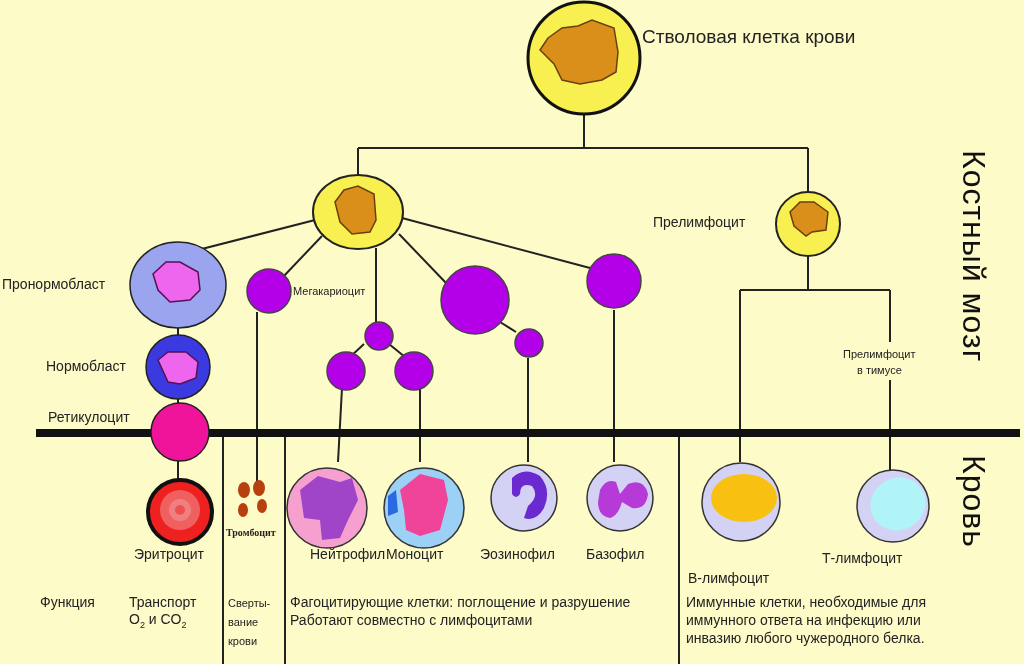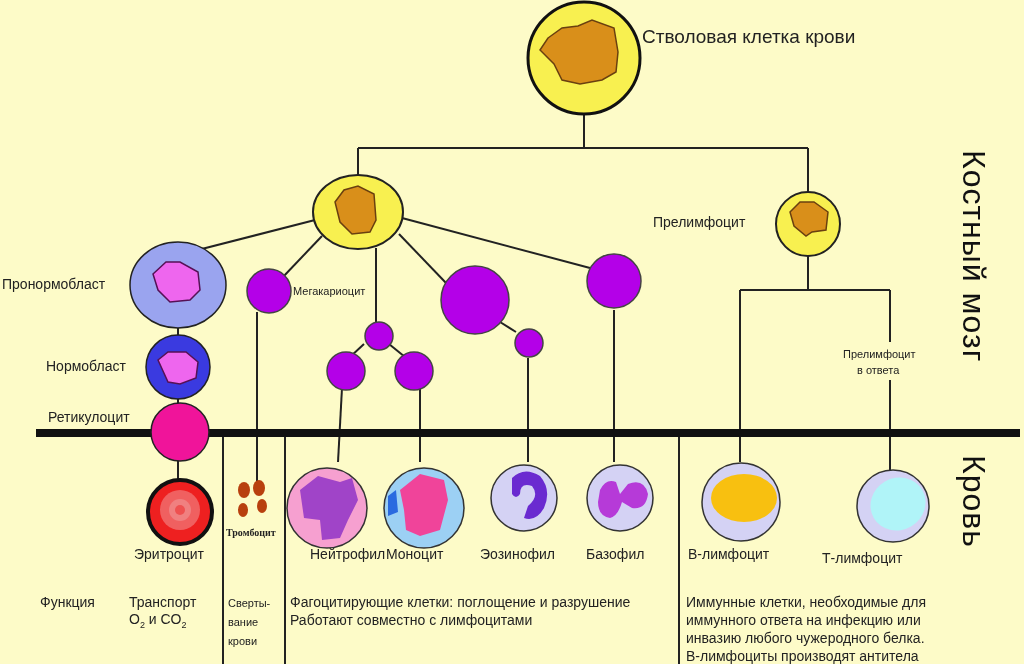--- a/index.html
+++ b/index.html
@@ -136,43 +136,42 @@
 <div class="lbl title" style="left:642px; top:26px;">Стволовая клетка крови</div>
 <div class="vert" style="left:992px; top:150px;">Костный мозг</div>
 <div class="vert" style="left:992px; top:455px;">Кровь</div>
 
 <div class="lbl" style="left:2px; top:276px;">Пронормобласт</div>
 <div class="lbl" style="left:46px; top:358px;">Нормобласт</div>
 <div class="lbl" style="left:48px; top:409px;">Ретикулоцит</div>
 <div class="lbl sm" style="left:293px; top:285px;">Мегакариоцит</div>
 <div class="lbl" style="left:653px; top:214px;">Прелимфоцит</div>
 <div class="lbl sm" style="left:843px; top:348px;">Прелимфоцит</div>
-<div class="lbl sm" style="left:857px; top:364px;">в ответа</div>
+<div class="lbl sm" style="left:857px; top:364px;">в тимусе</div>
 
 <div class="lbl" style="left:134px; top:546px;">Эритроцит</div>
 <div class="lbl serif" style="left:226px; top:527px;">Тромбоцит</div>
 <div class="lbl" style="left:286px; top:546px;padding-left:24px;">Нейтрофил</div>
 <div class="lbl" style="left:386px; top:546px;">Моноцит</div>
 <div class="lbl" style="left:480px; top:546px;">Эозинофил</div>
 <div class="lbl" style="left:586px; top:546px;">Базофил</div>
-<div class="lbl" style="left:688px; top:546px;text-align:right;">В-лимфоцит</div>
+<div class="lbl" style="left:688px; top:570px;text-align:right;">В-лимфоцит</div>
 <div class="lbl" style="left:822px; top:550px;">Т-лимфоцит</div>
 
 <div class="func" style="left:40px; top:594px;">Функция</div>
 <div class="func" style="left:129px; top:594px;">
   <div>Транспорт</div>
   <div><span>O</span><sub style="font-size:9px">2</sub><span> и CO</span><sub style="font-size:9px">2</sub></div>
 </div>
 <div class="func" style="left:228px; top:594px; font-size:11px; line-height:19px;">
   <div>Сверты-</div>
   <div>вание</div>
   <div>крови</div>
 </div>
 <div class="func" style="left:290px; top:593px; line-height:18px;">
   <div>Фагоцитирующие клетки: поглощение и разрушение</div>
   <div>Работают совместно с лимфоцитами</div>
 </div>
 <div class="func" style="left:686px; top:593px; line-height:18px;">
   <div>Иммунные клетки, необходимые для</div>
   <div>иммунного ответа на инфекцию или</div>
   <div>инвазию любого чужеродного белка.</div>
-  <div>В-лимфоциты производят антитела</div>
 </div>
 
 </body></html>

